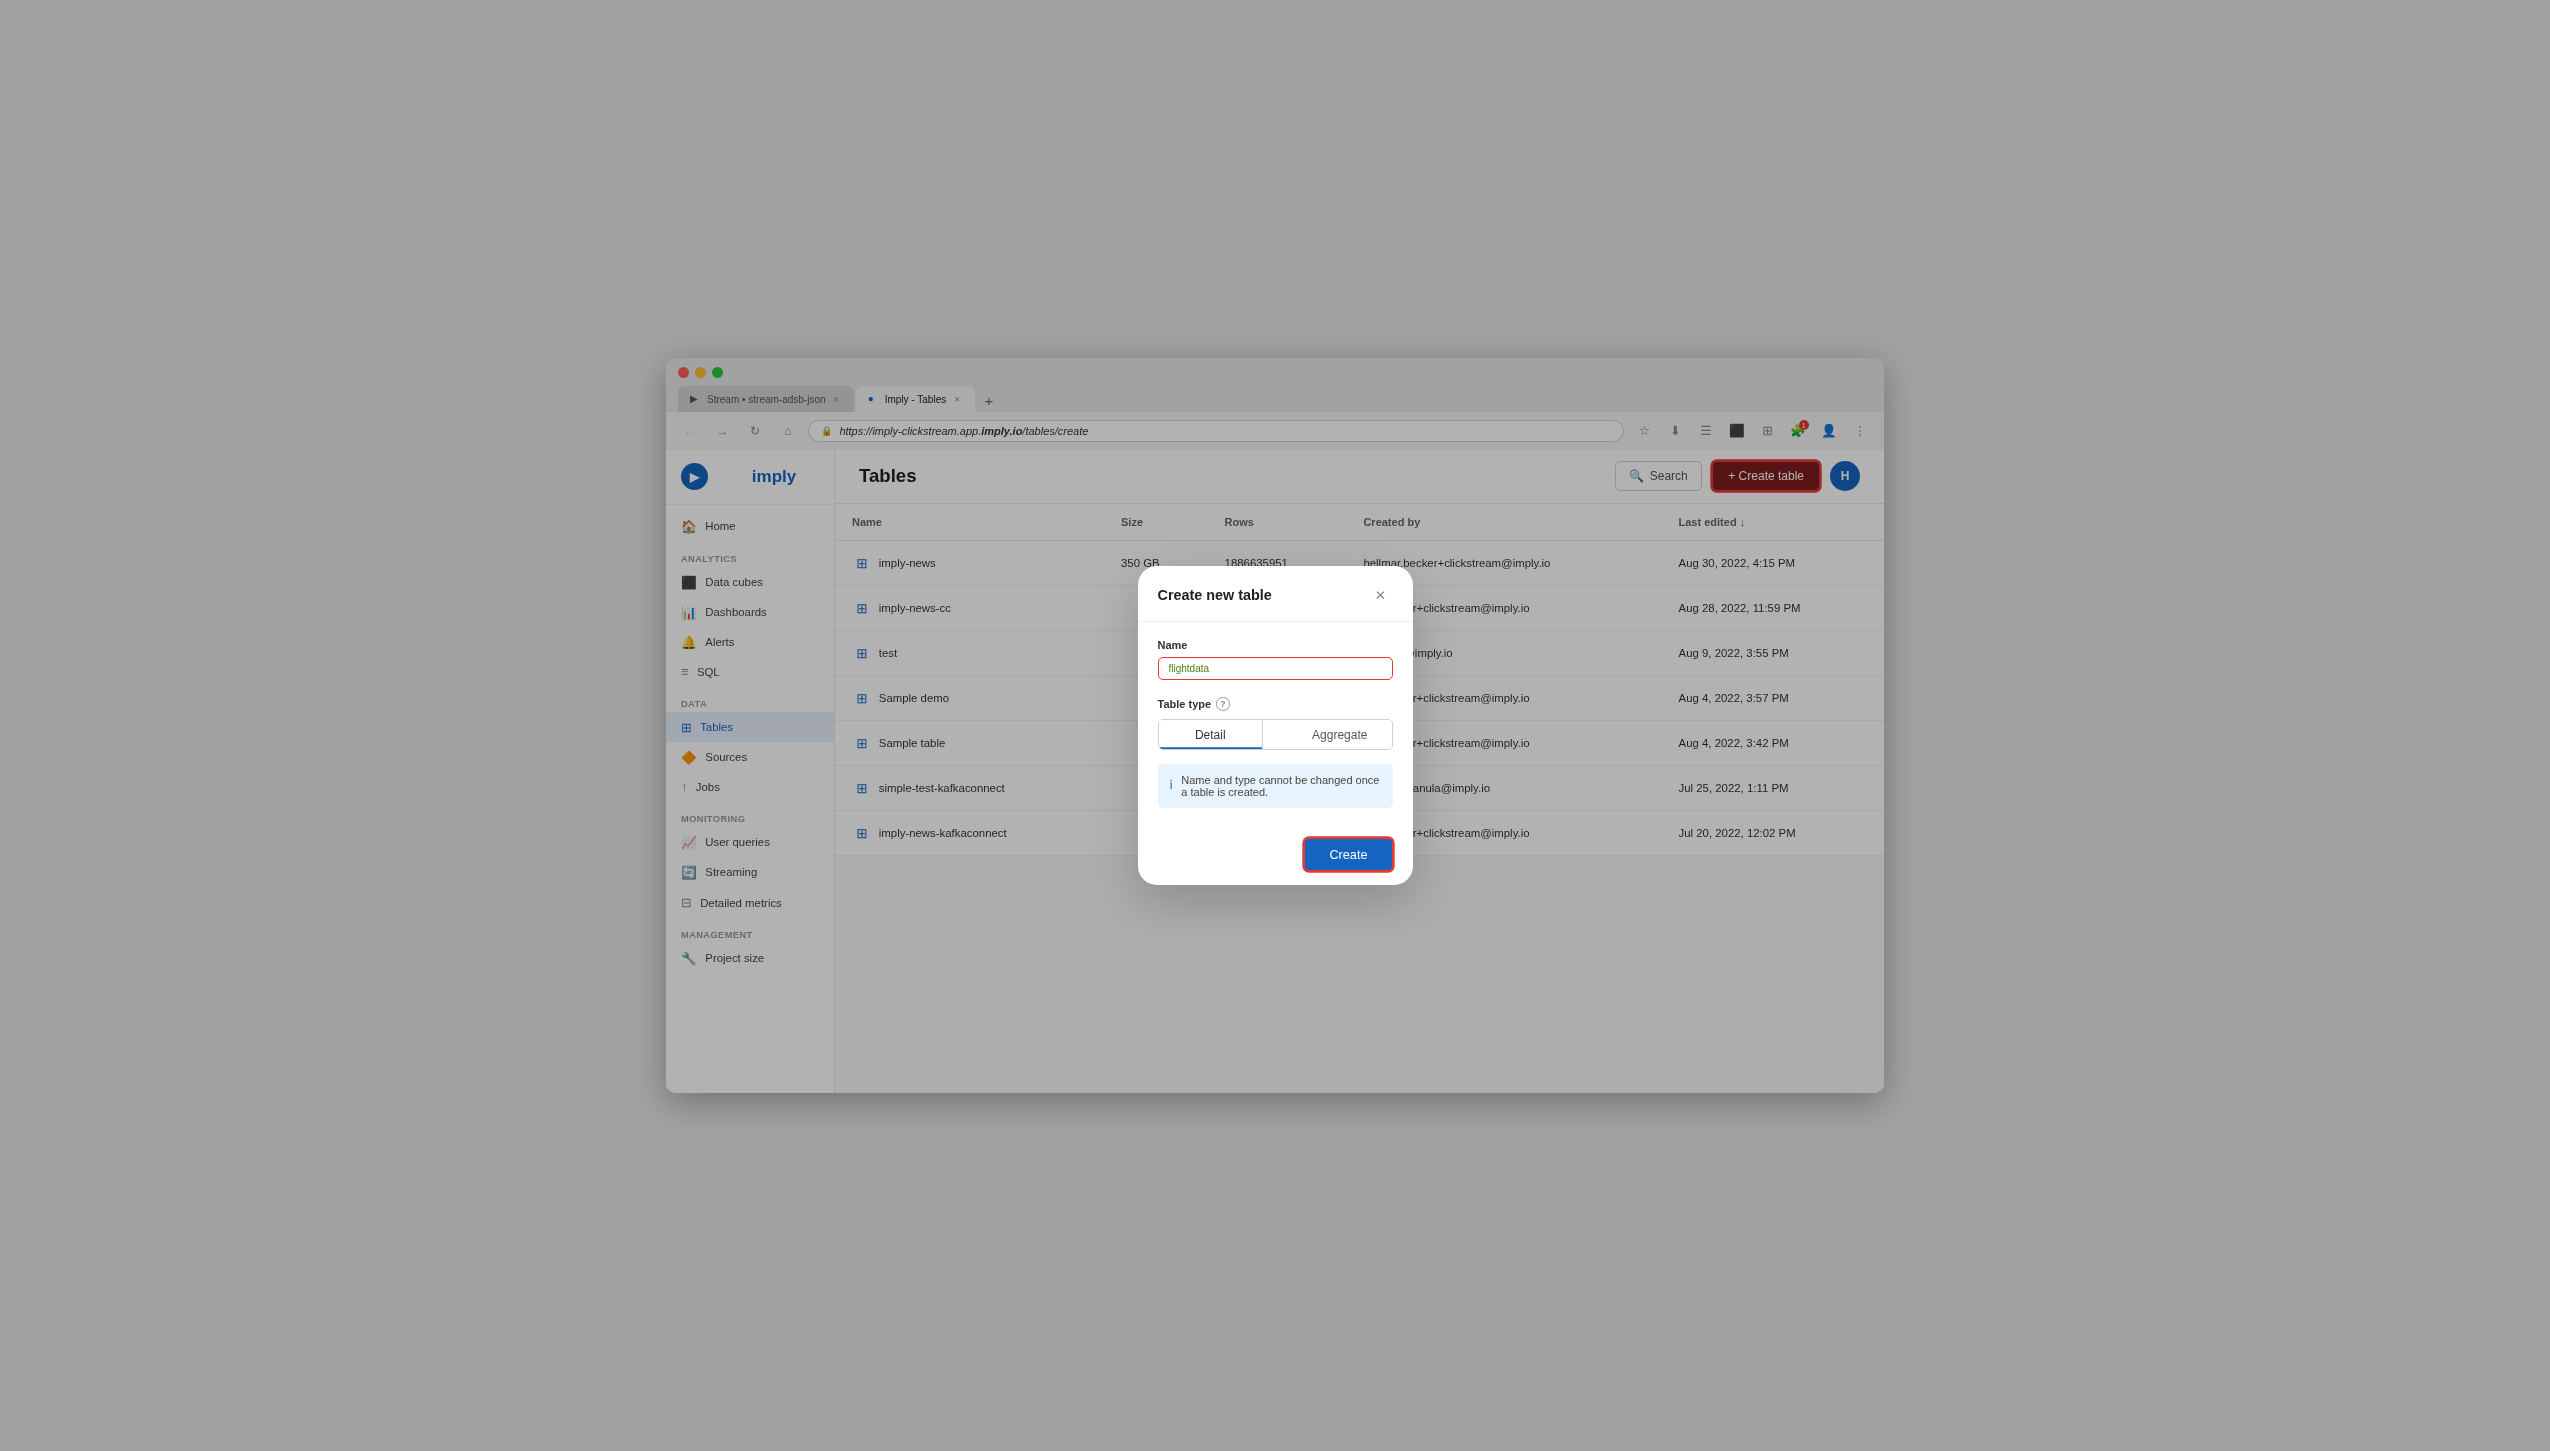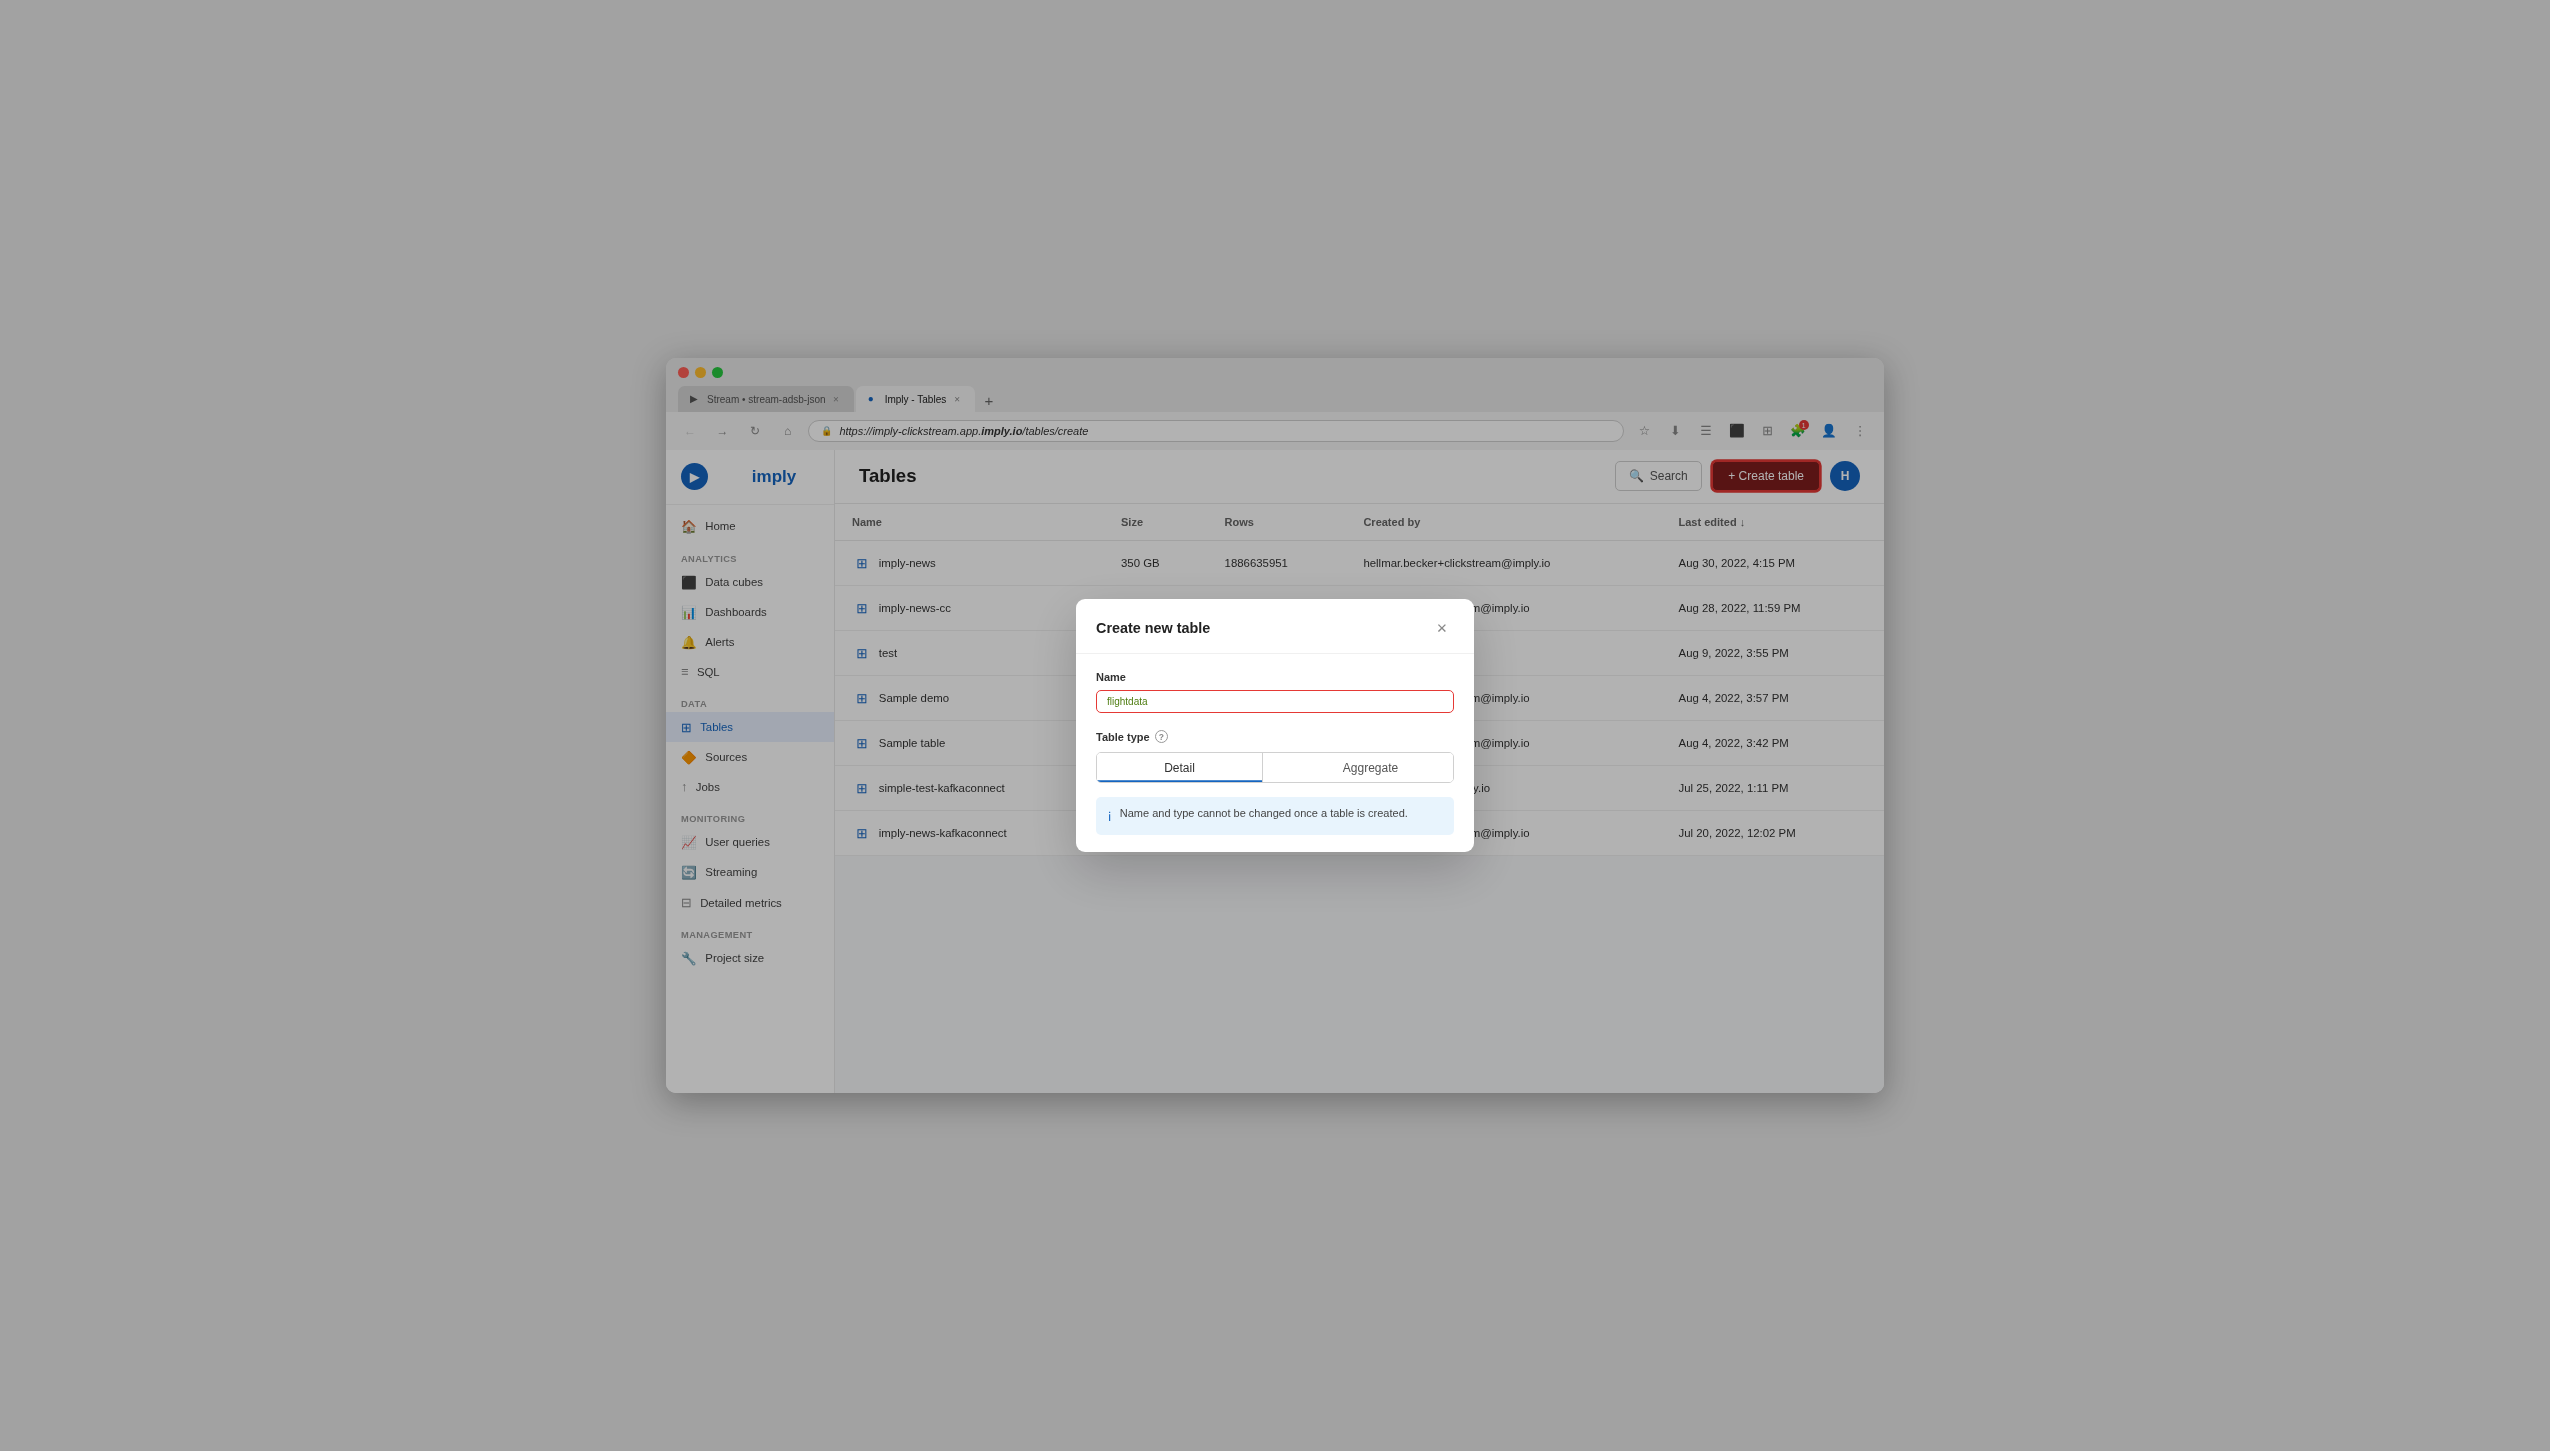--- a/index.html
+++ b/index.html
@@ -317,22 +317,22 @@
       position: fixed;
       top: 0; left: 0; right: 0; bottom: 0;
       background: rgba(0,0,0,0.3);
       display: flex;
       align-items: center;
       justify-content: center;
       z-index: 1000;
     }
     .modal {
       background: white;
-      border-radius: 9px;
-      width: 398px;
+      border-radius: 19px;
+      width: 275px;
       box-shadow: 0 17px 51px rgba(0,0,0,0.2);
       overflow: hidden;
     }
     .modal-header {
       padding: 17px 20px 13.5px;
       display: flex;
       align-items: center;
       justify-content: space-between;
       border-bottom: 0.8px solid #f0f0f0;
     }
@@ -708,15 +708,18 @@
       </div>
       <div class="toggle-group">
         <button class="toggle-btn active">Detail</button>
         <button class="toggle-btn">Aggregate</button>
       </div>
       <div class="info-box">
         <span class="info-icon">ℹ</span>
         <span>Name and type cannot be changed once a table is created.</span>
       </div>
     </div>
+    <div class="modal-footer">
+      <button class="btn-create">Create</button>
+    </div>
   </div>
 </div>
 
 
 </body></html>

